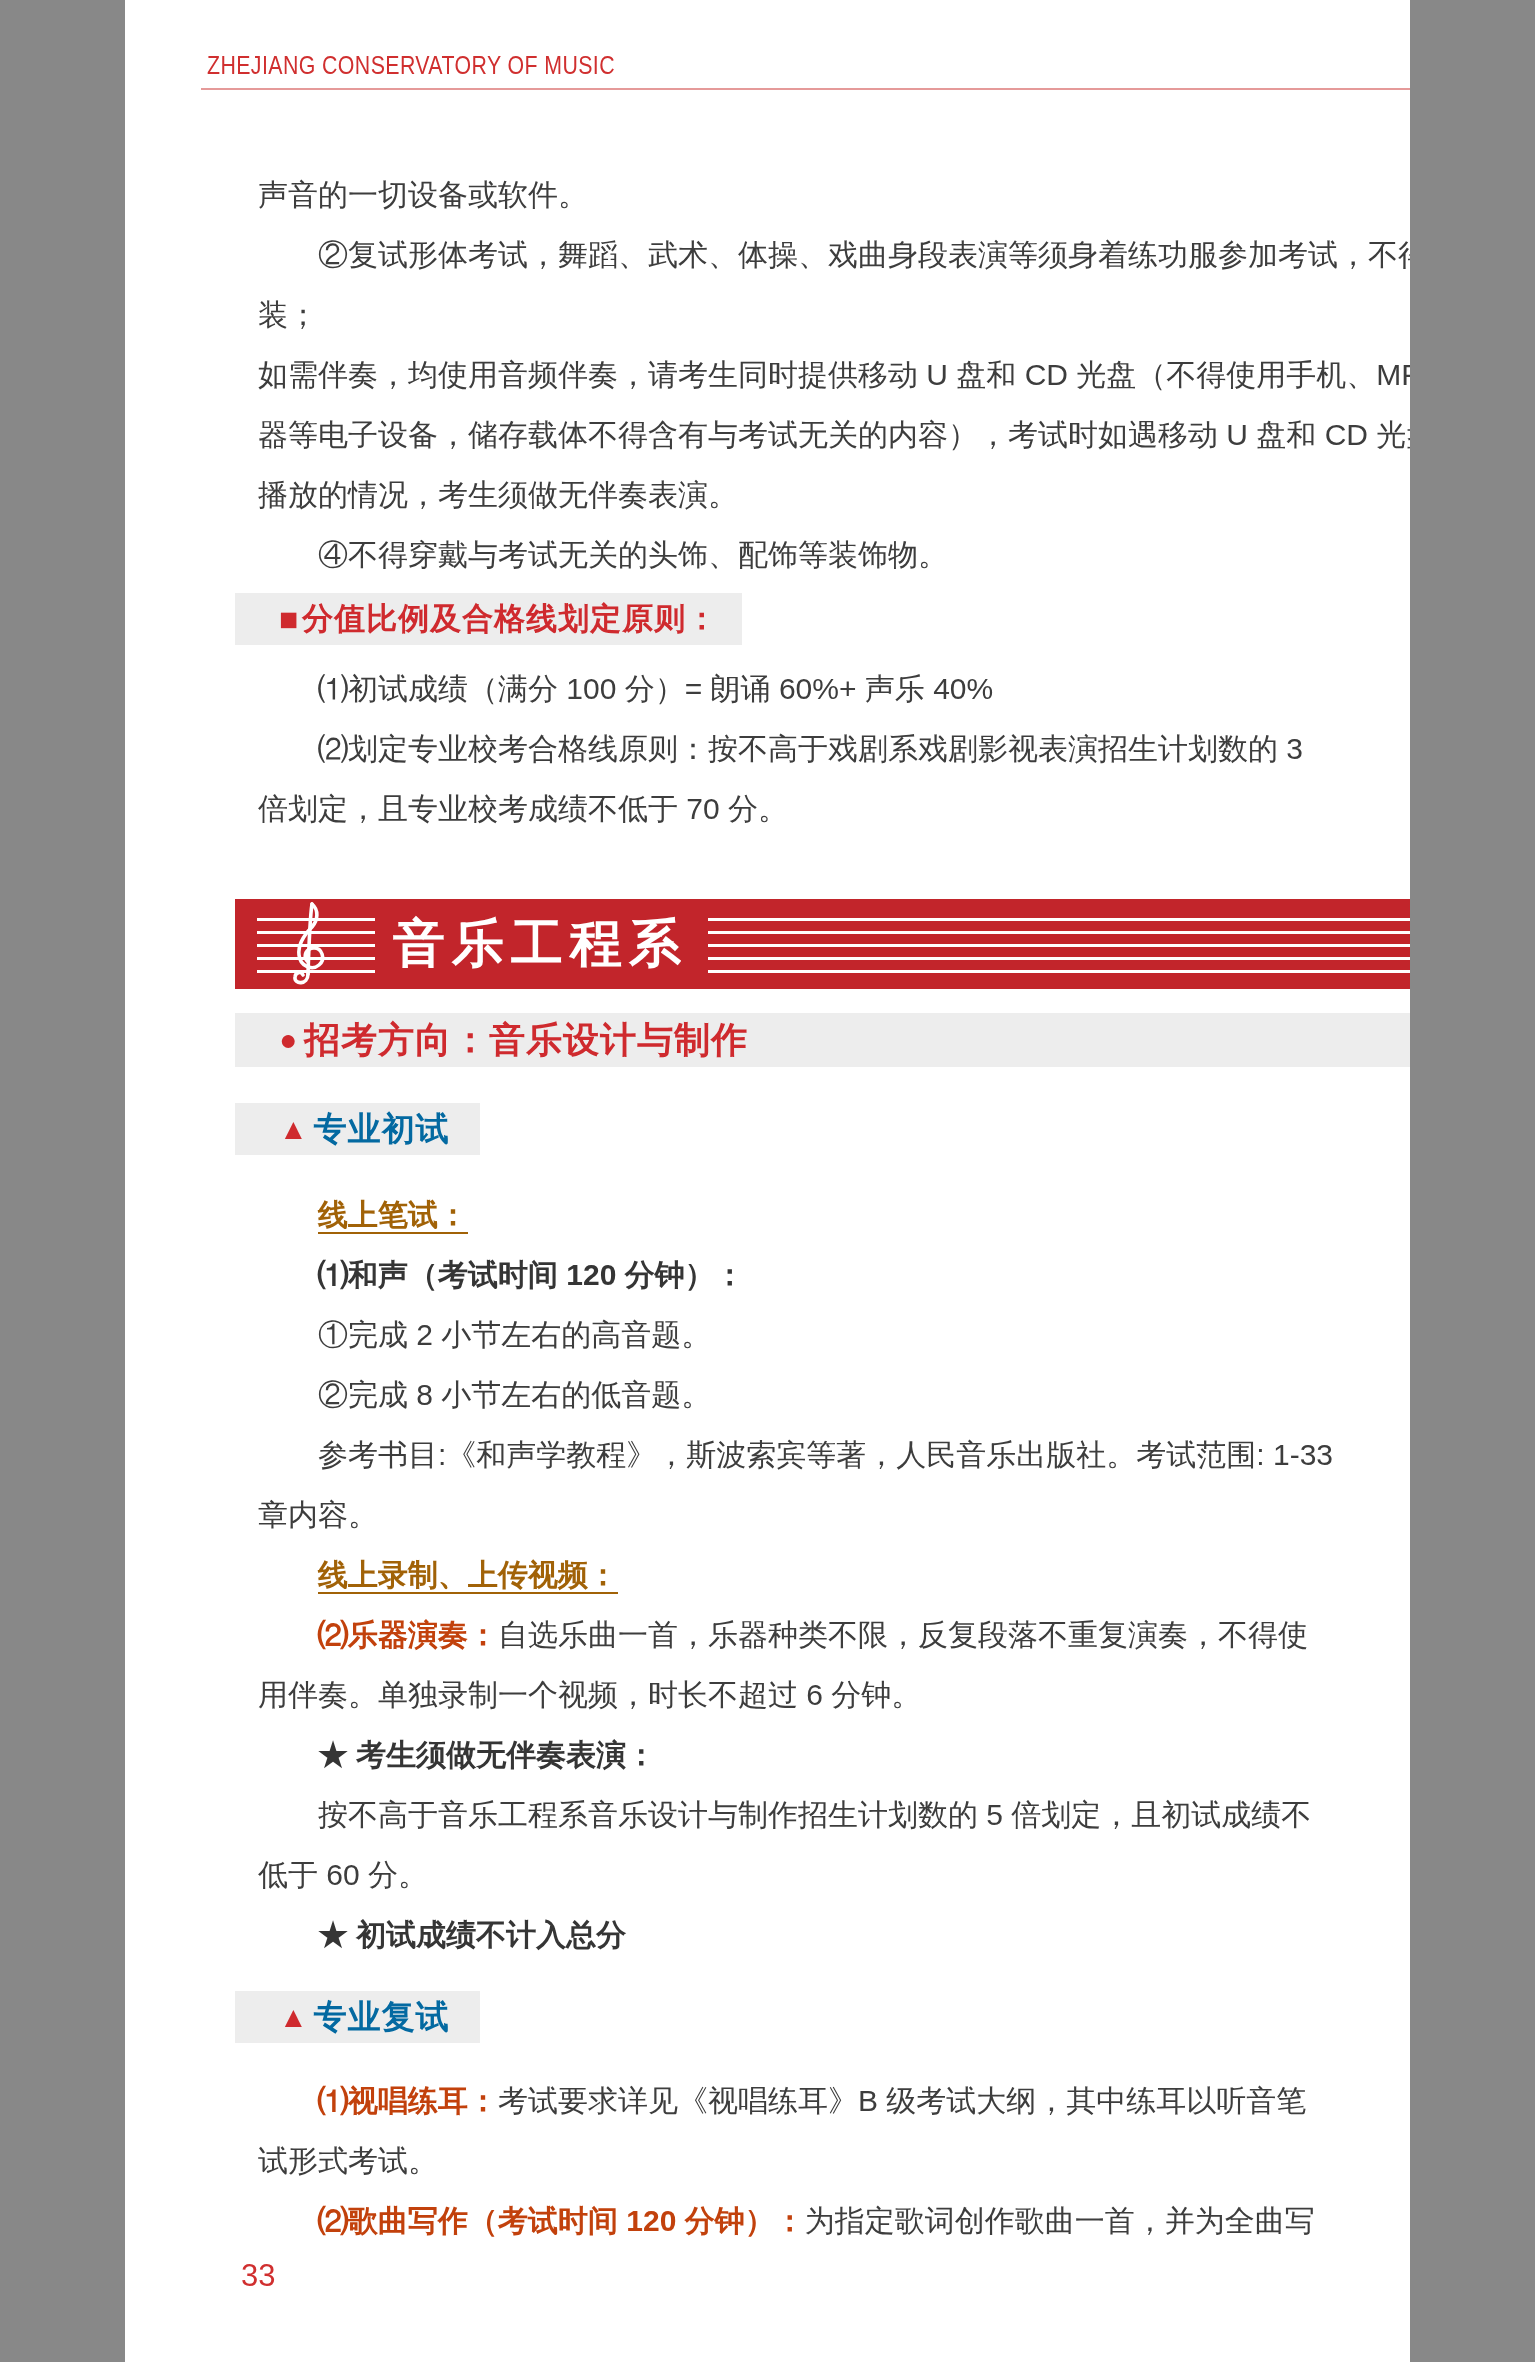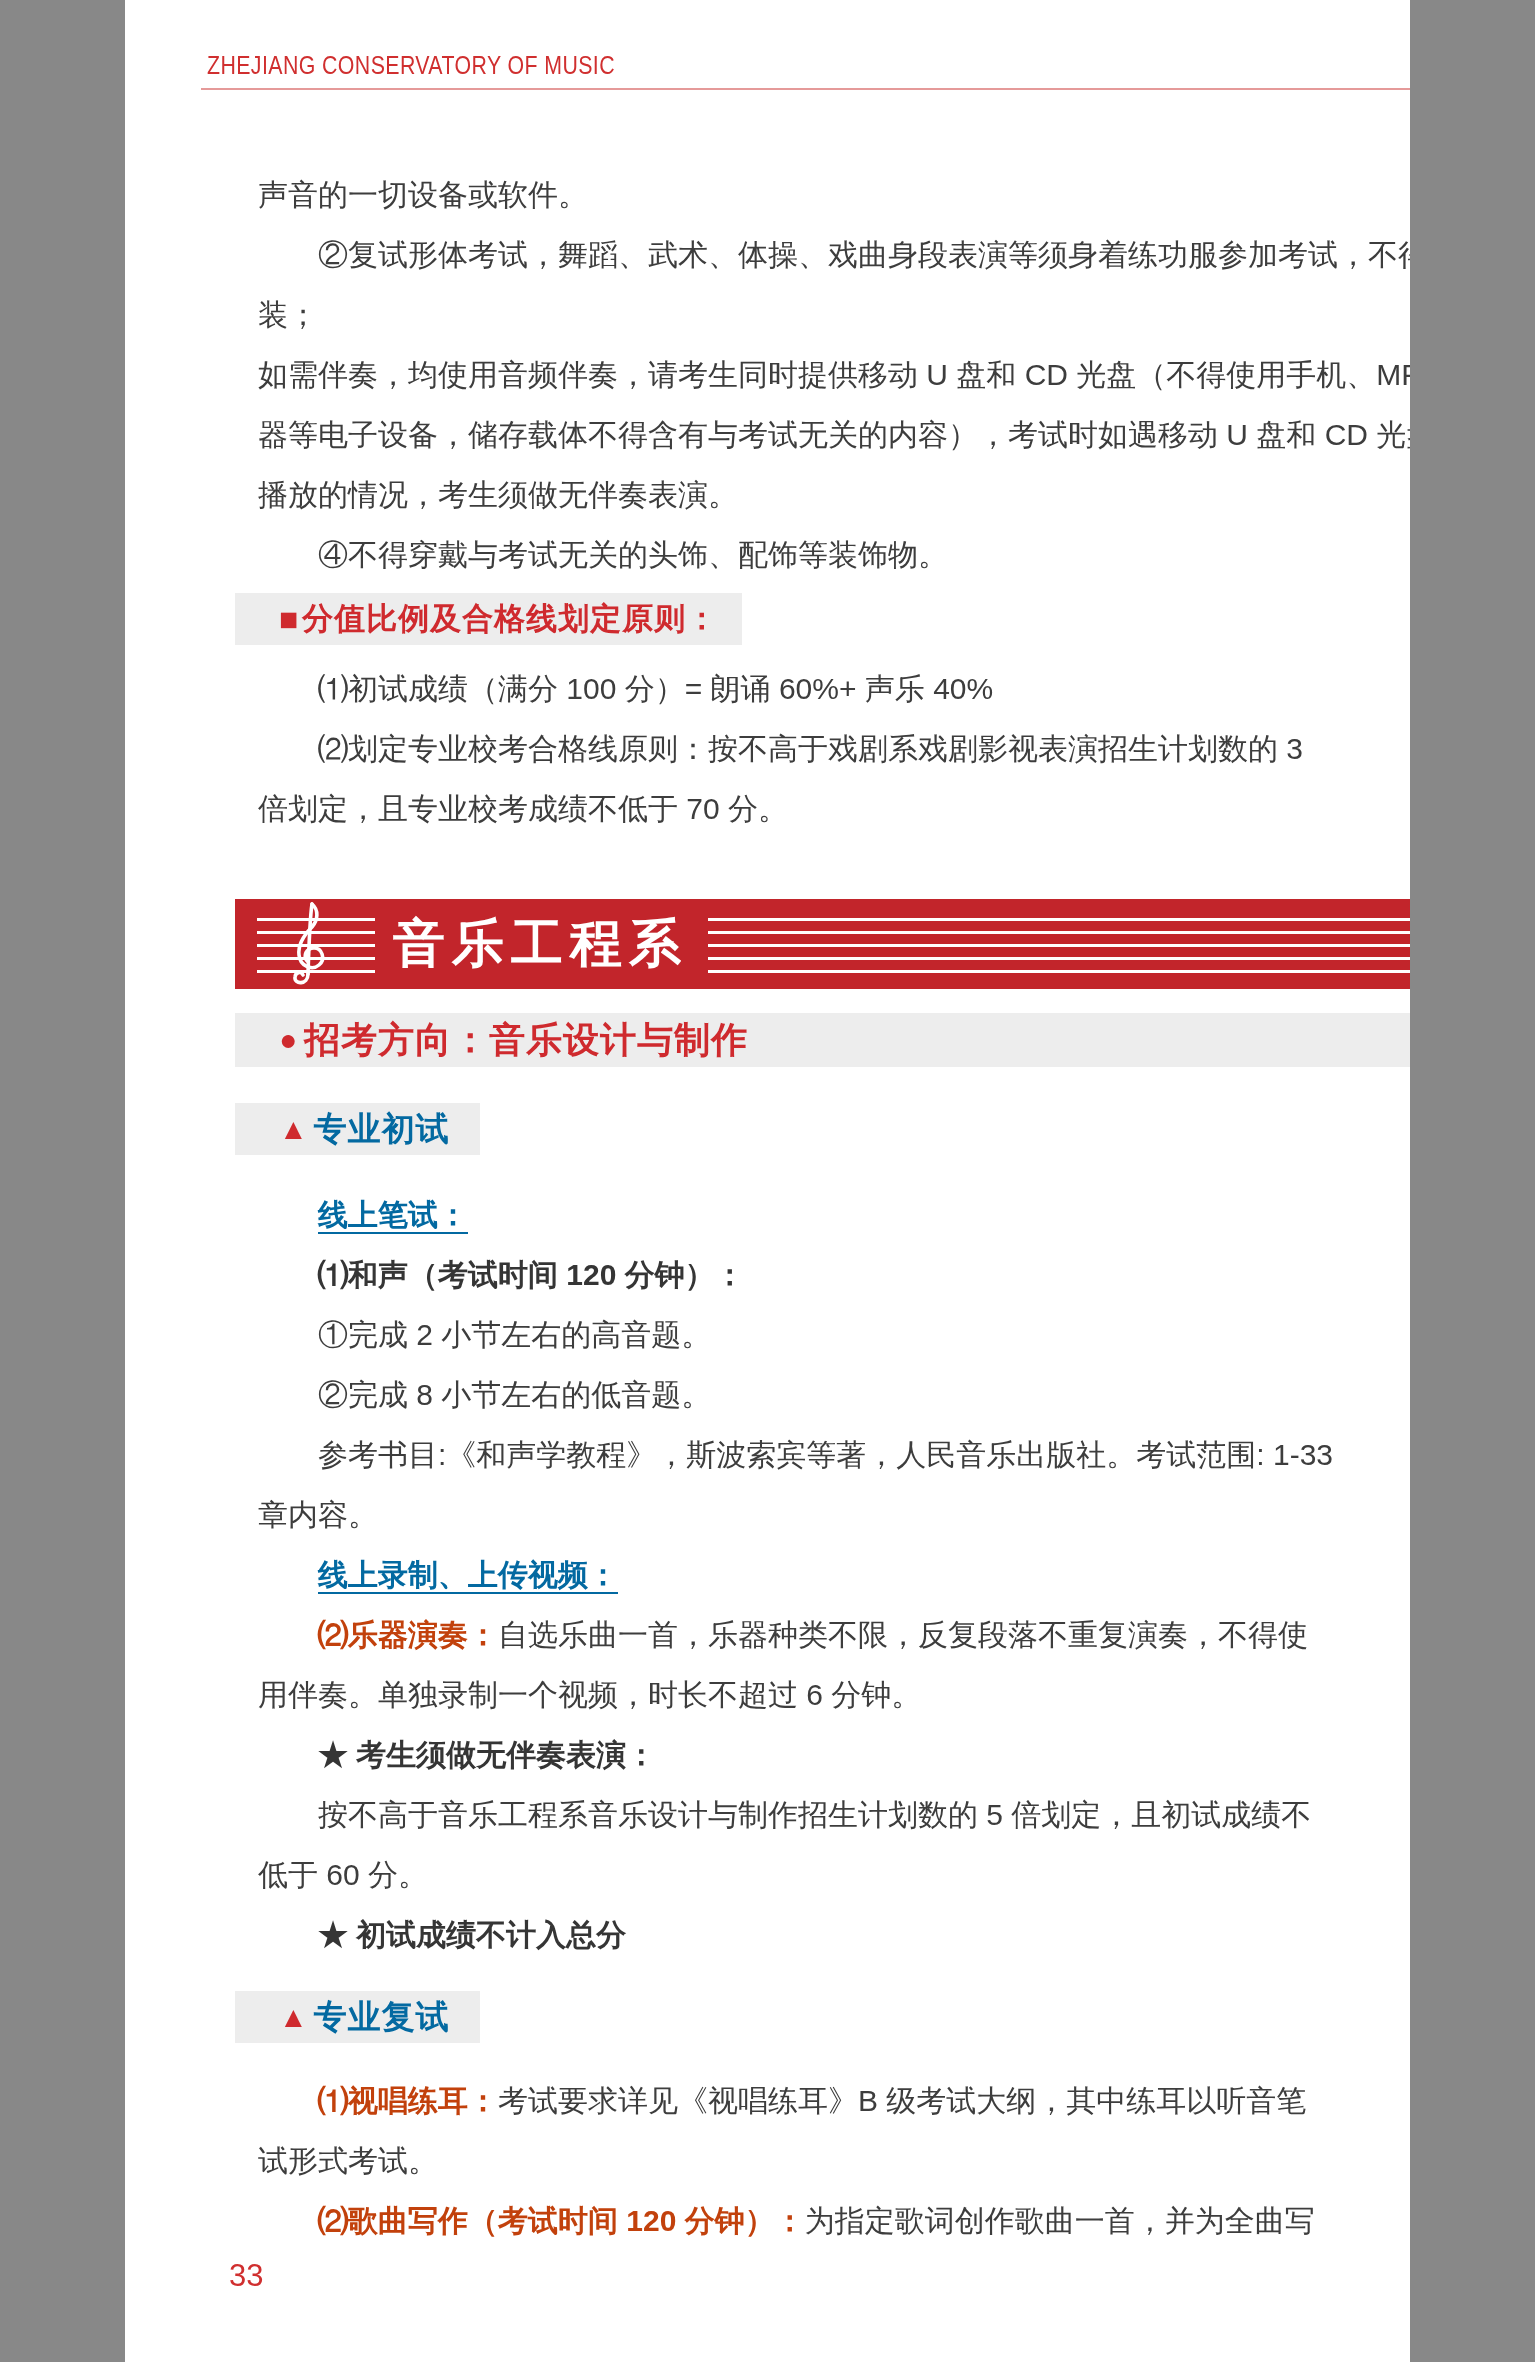--- a/index.html
+++ b/index.html
@@ -28,21 +28,21 @@
   .content { position:absolute; left:110px; top:165px; width:1281px; }
   .para {
     margin:0; padding-left:23px;
     font-size:30px; line-height:60px;
     white-space:pre-line;
     text-align:left;
   }
   .para.indent { text-indent:2em; }
   .para.bold { font-weight:700; color:#353535; }
   .underline-heading {
-    font-weight:700; color:#0369a1;
+    font-weight:700; color:#a16207;
     text-decoration:underline;
     text-underline-offset:7px;
     text-decoration-thickness:2px;
   }
   .bold-prefix { font-weight:700; color:#c2410c; }
   
   .gray-banner {
     background:#ededed;
     display:flex; align-items:center;
     box-sizing:border-box;
@@ -92,21 +92,21 @@
     color:#ffffff;
     font-family:"Liberation Serif", serif;
     font-weight:700; font-size:52px;
     letter-spacing:7px;
     margin-left:18px;
     white-space:nowrap;
     flex:none;
   }
   
   .page-number {
-    position:absolute; left:104px; top:2258px;
+    position:absolute; left:116px; top:2258px;
     color:#d02f2f; font-size:31px;
   }
 </style>
 </head>
 <body>
 
 <div class="page">
 
   <div class="header-title">ZHEJIANG CONSERVATORY OF MUSIC</div>
   <div class="header-rule"></div>

